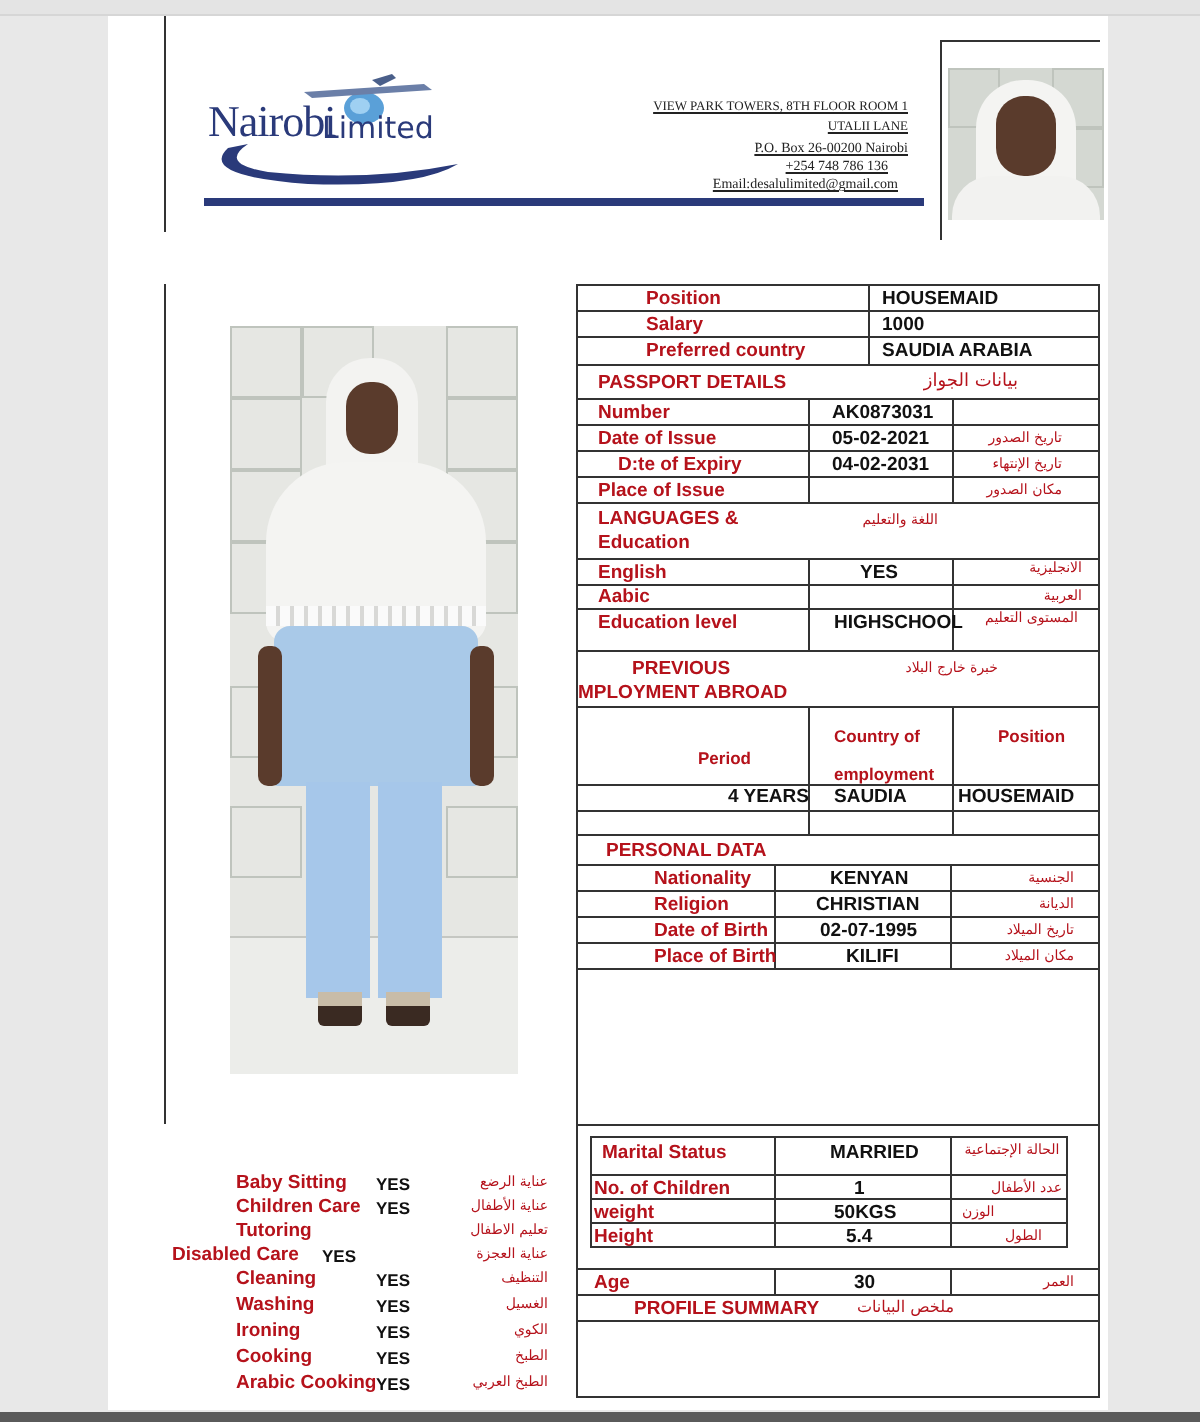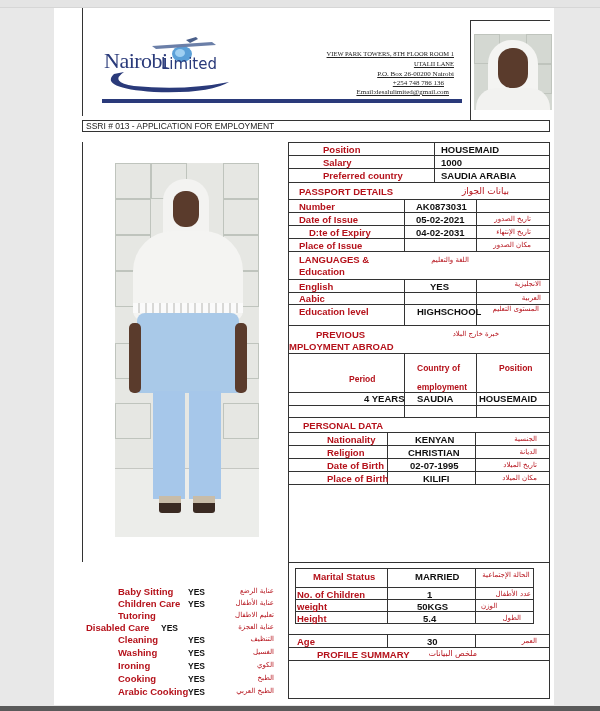--- a/index.html
+++ b/index.html
@@ -57,23 +57,20 @@
 
   <div class="photo" style="left:420px;top:26px;width:78px;height:76px;background:#d4d8d2;">
     <div class="tile" style="left:0;top:0;width:26px;height:30px;"></div>
     <div class="tile" style="left:52px;top:0;width:26px;height:30px;"></div>
     <div class="tile" style="left:52px;top:30px;width:26px;height:30px;"></div>
     <div class="abs" style="left:14px;top:6px;width:50px;height:72px;background:#f4f4f2;border-radius:24px 24px 6px 6px;"></div>
     <div class="abs" style="left:24px;top:14px;width:30px;height:40px;background:#5a3b2c;border-radius:14px 14px 14px 14px;"></div>
     <div class="abs" style="left:2px;top:54px;width:74px;height:22px;background:#f2f2f0;border-radius:20px 20px 0 0;"></div>
   </div>
 
-  <div class="cell" style="left:28px;top:112px;width:468px;height:12px;">
-    <span class="abs t8" style="left:3px;top:0;color:#222;">SSRI # 013 - APPLICATION FOR EMPLOYMENT</span>
-  </div>
 
   <div class="vline" style="left:28px;top:134px;height:420px;"></div>
   <div class="vline" style="left:234px;top:134px;height:420px;"></div>
 
   <div class="photo" style="left:61px;top:155px;width:144px;height:374px;background:#e6e7e3;">
     <div class="tile" style="left:0;top:0;width:36px;height:36px;"></div>
     <div class="tile" style="left:36px;top:0;width:36px;height:36px;"></div>
     <div class="tile" style="left:108px;top:0;width:36px;height:36px;"></div>
     <div class="tile" style="left:0;top:36px;width:36px;height:36px;"></div>
     <div class="tile" style="left:108px;top:36px;width:36px;height:36px;"></div>
@@ -237,21 +234,21 @@
     <div class="hline" style="left:0;top:71px;width:260px;"></div>
     <div class="hline" style="left:0;top:84px;width:260px;"></div>
     <div class="hline" style="left:0;top:97px;width:260px;"></div>
     <div class="vline" style="left:6px;top:5px;height:56px;"></div>
     <div class="vline" style="left:244px;top:5px;height:56px;"></div>
     <div class="hline" style="left:6px;top:5px;width:238px;"></div>
     <div class="vline" style="left:98px;top:5px;height:56px;"></div>
     <div class="vline" style="left:186px;top:5px;height:56px;"></div>
     <div class="vline" style="left:98px;top:71px;height:13px;"></div>
     <div class="vline" style="left:186px;top:71px;height:13px;"></div>
-    <span class="abs t9 red" style="left:24px;top:8px;">Marital Status</span>
+    <span class="abs t9 red" style="left:12px;top:8px;">Marital Status</span>
     <span class="abs t9 blk" style="left:126px;top:8px;">MARRIED</span>
     <span class="abs ar" style="left:192px;top:8px;width:50px;text-align:center;line-height:9px;">الحالة الإجتماعية</span>
     <span class="abs t9 red" style="left:8px;top:26px;">No. of Children</span>
     <span class="abs t9 blk" style="left:138px;top:26px;">1</span>
     <span class="abs ar" style="left:192px;top:27px;width:50px;text-align:right;">عدد الأطفال</span>
     <span class="abs t9 red" style="left:8px;top:38px;">weight</span>
     <span class="abs t9 blk" style="left:128px;top:38px;">50KGS</span>
     <span class="abs ar" style="left:192px;top:39px;width:40px;text-align:left;">الوزن</span>
     <span class="abs t9 red" style="left:8px;top:50px;">Height</span>
     <span class="abs t9 blk" style="left:134px;top:50px;">5.4</span>

